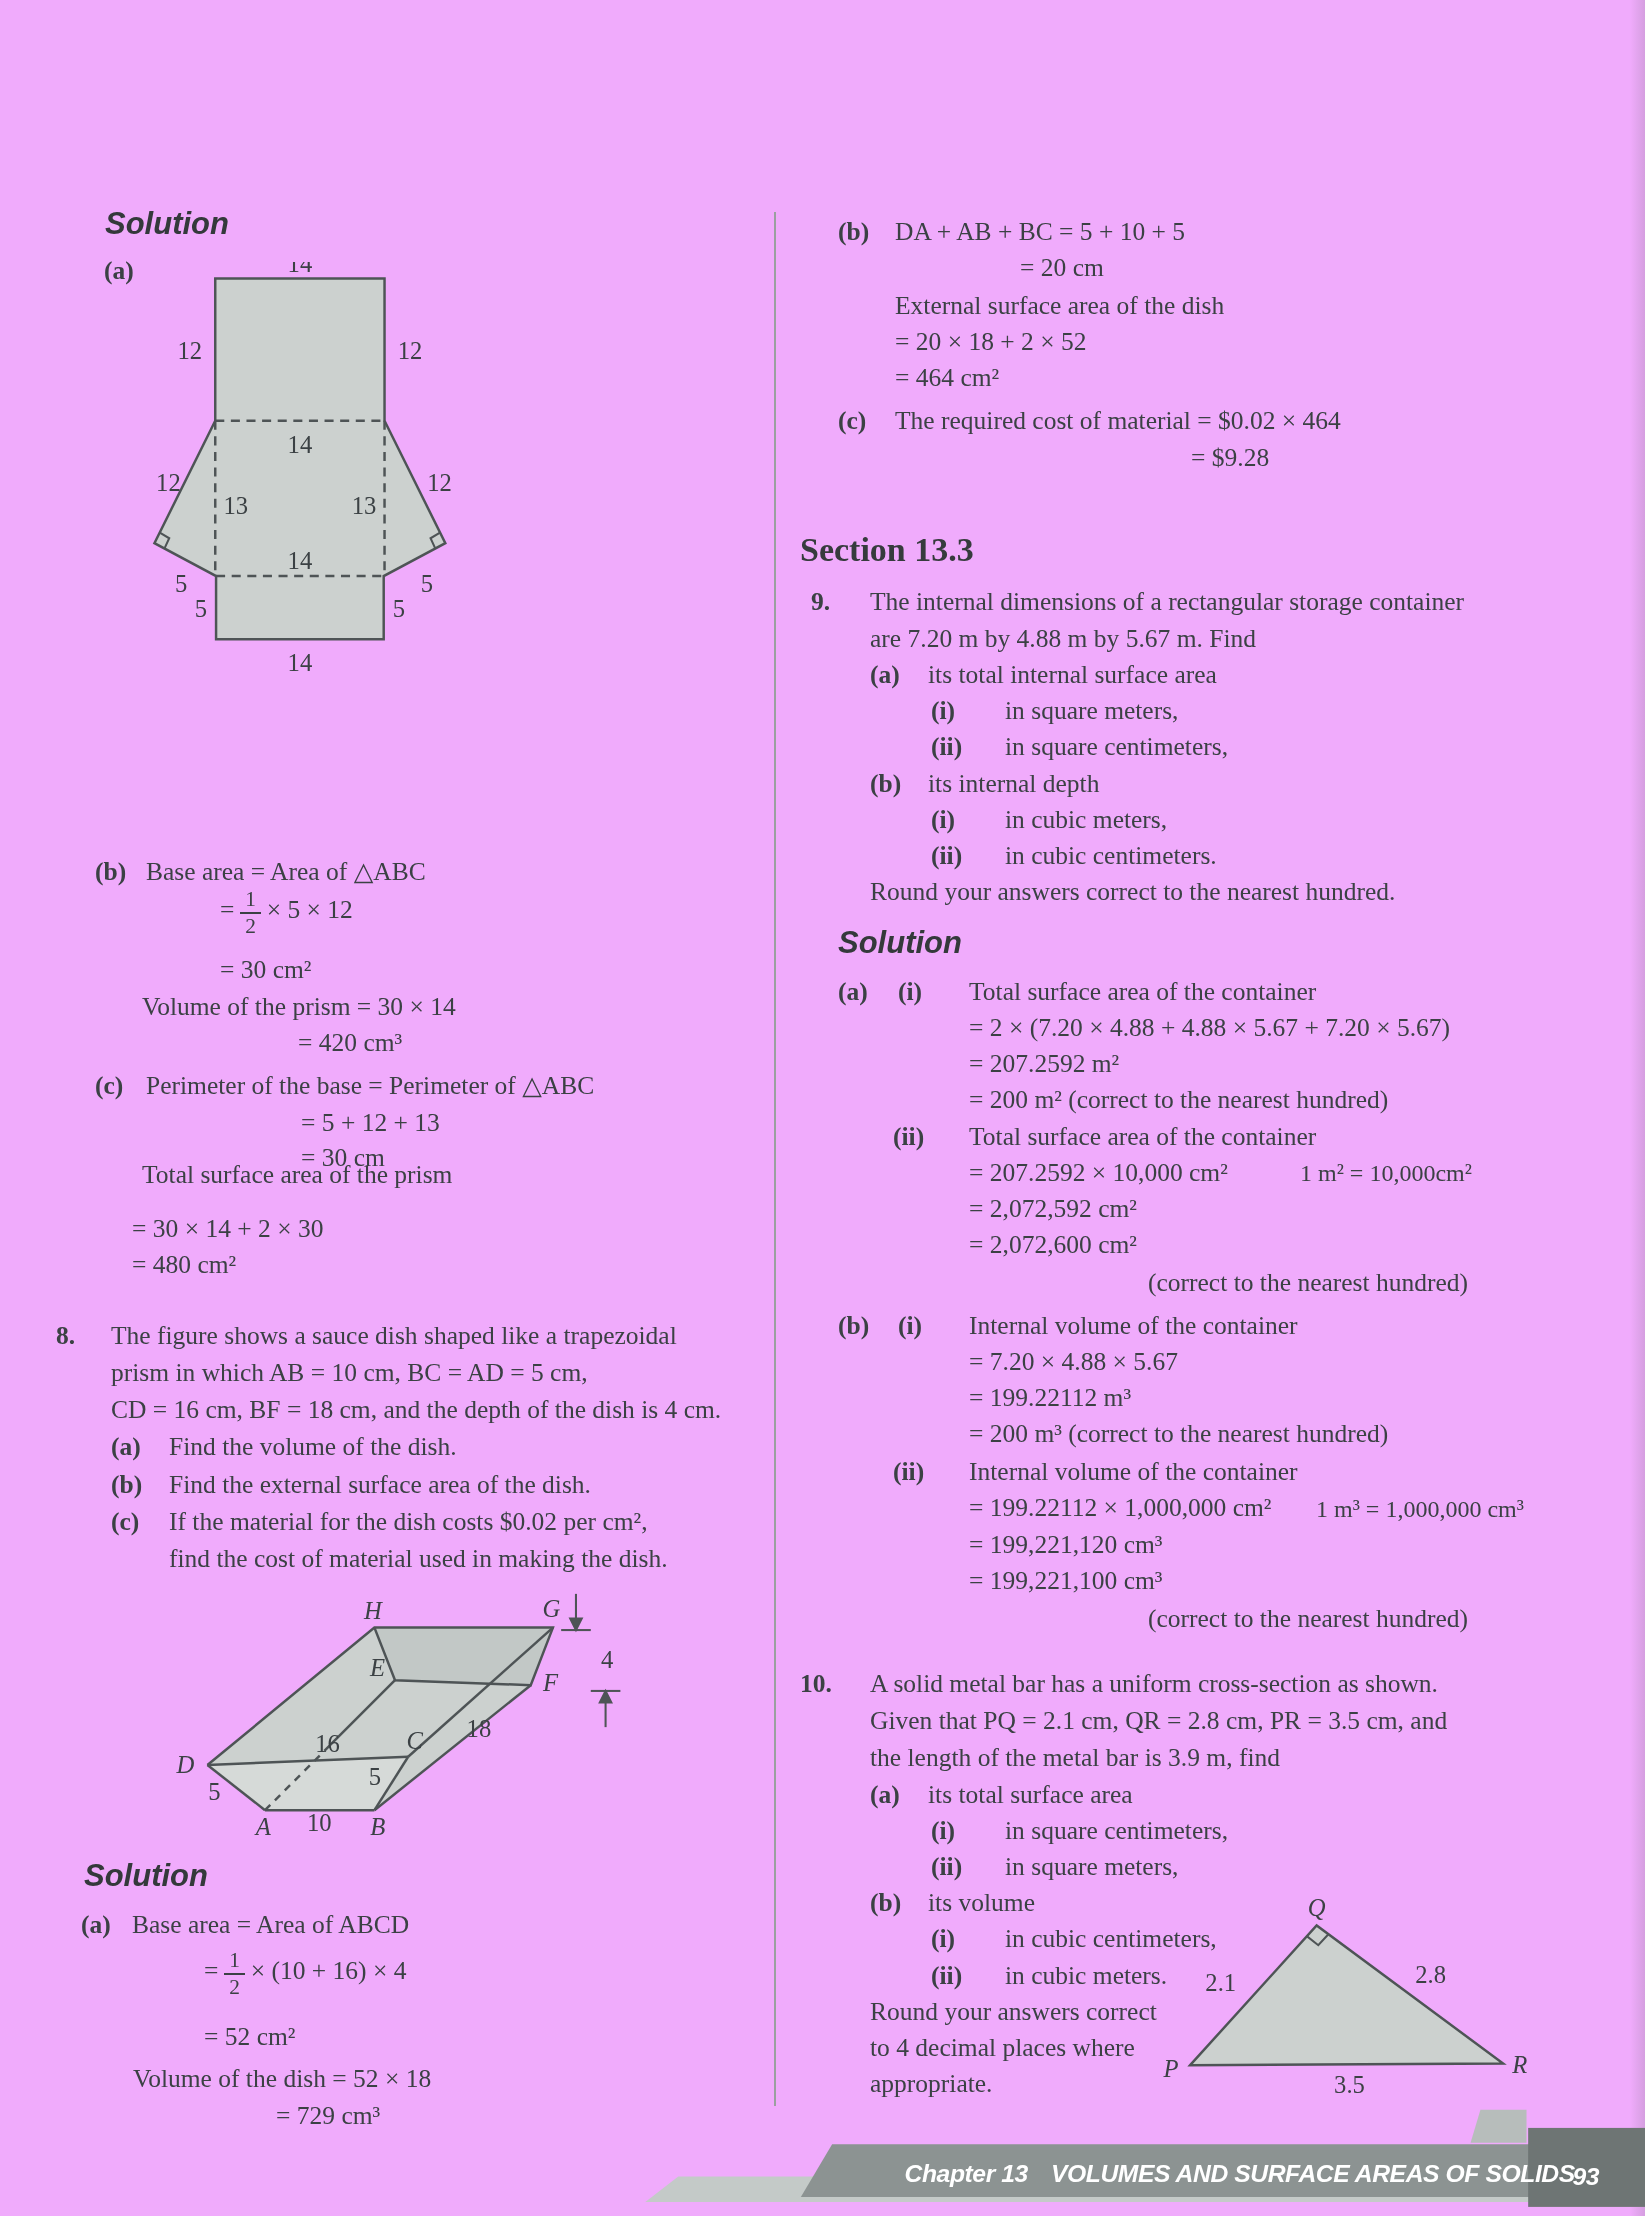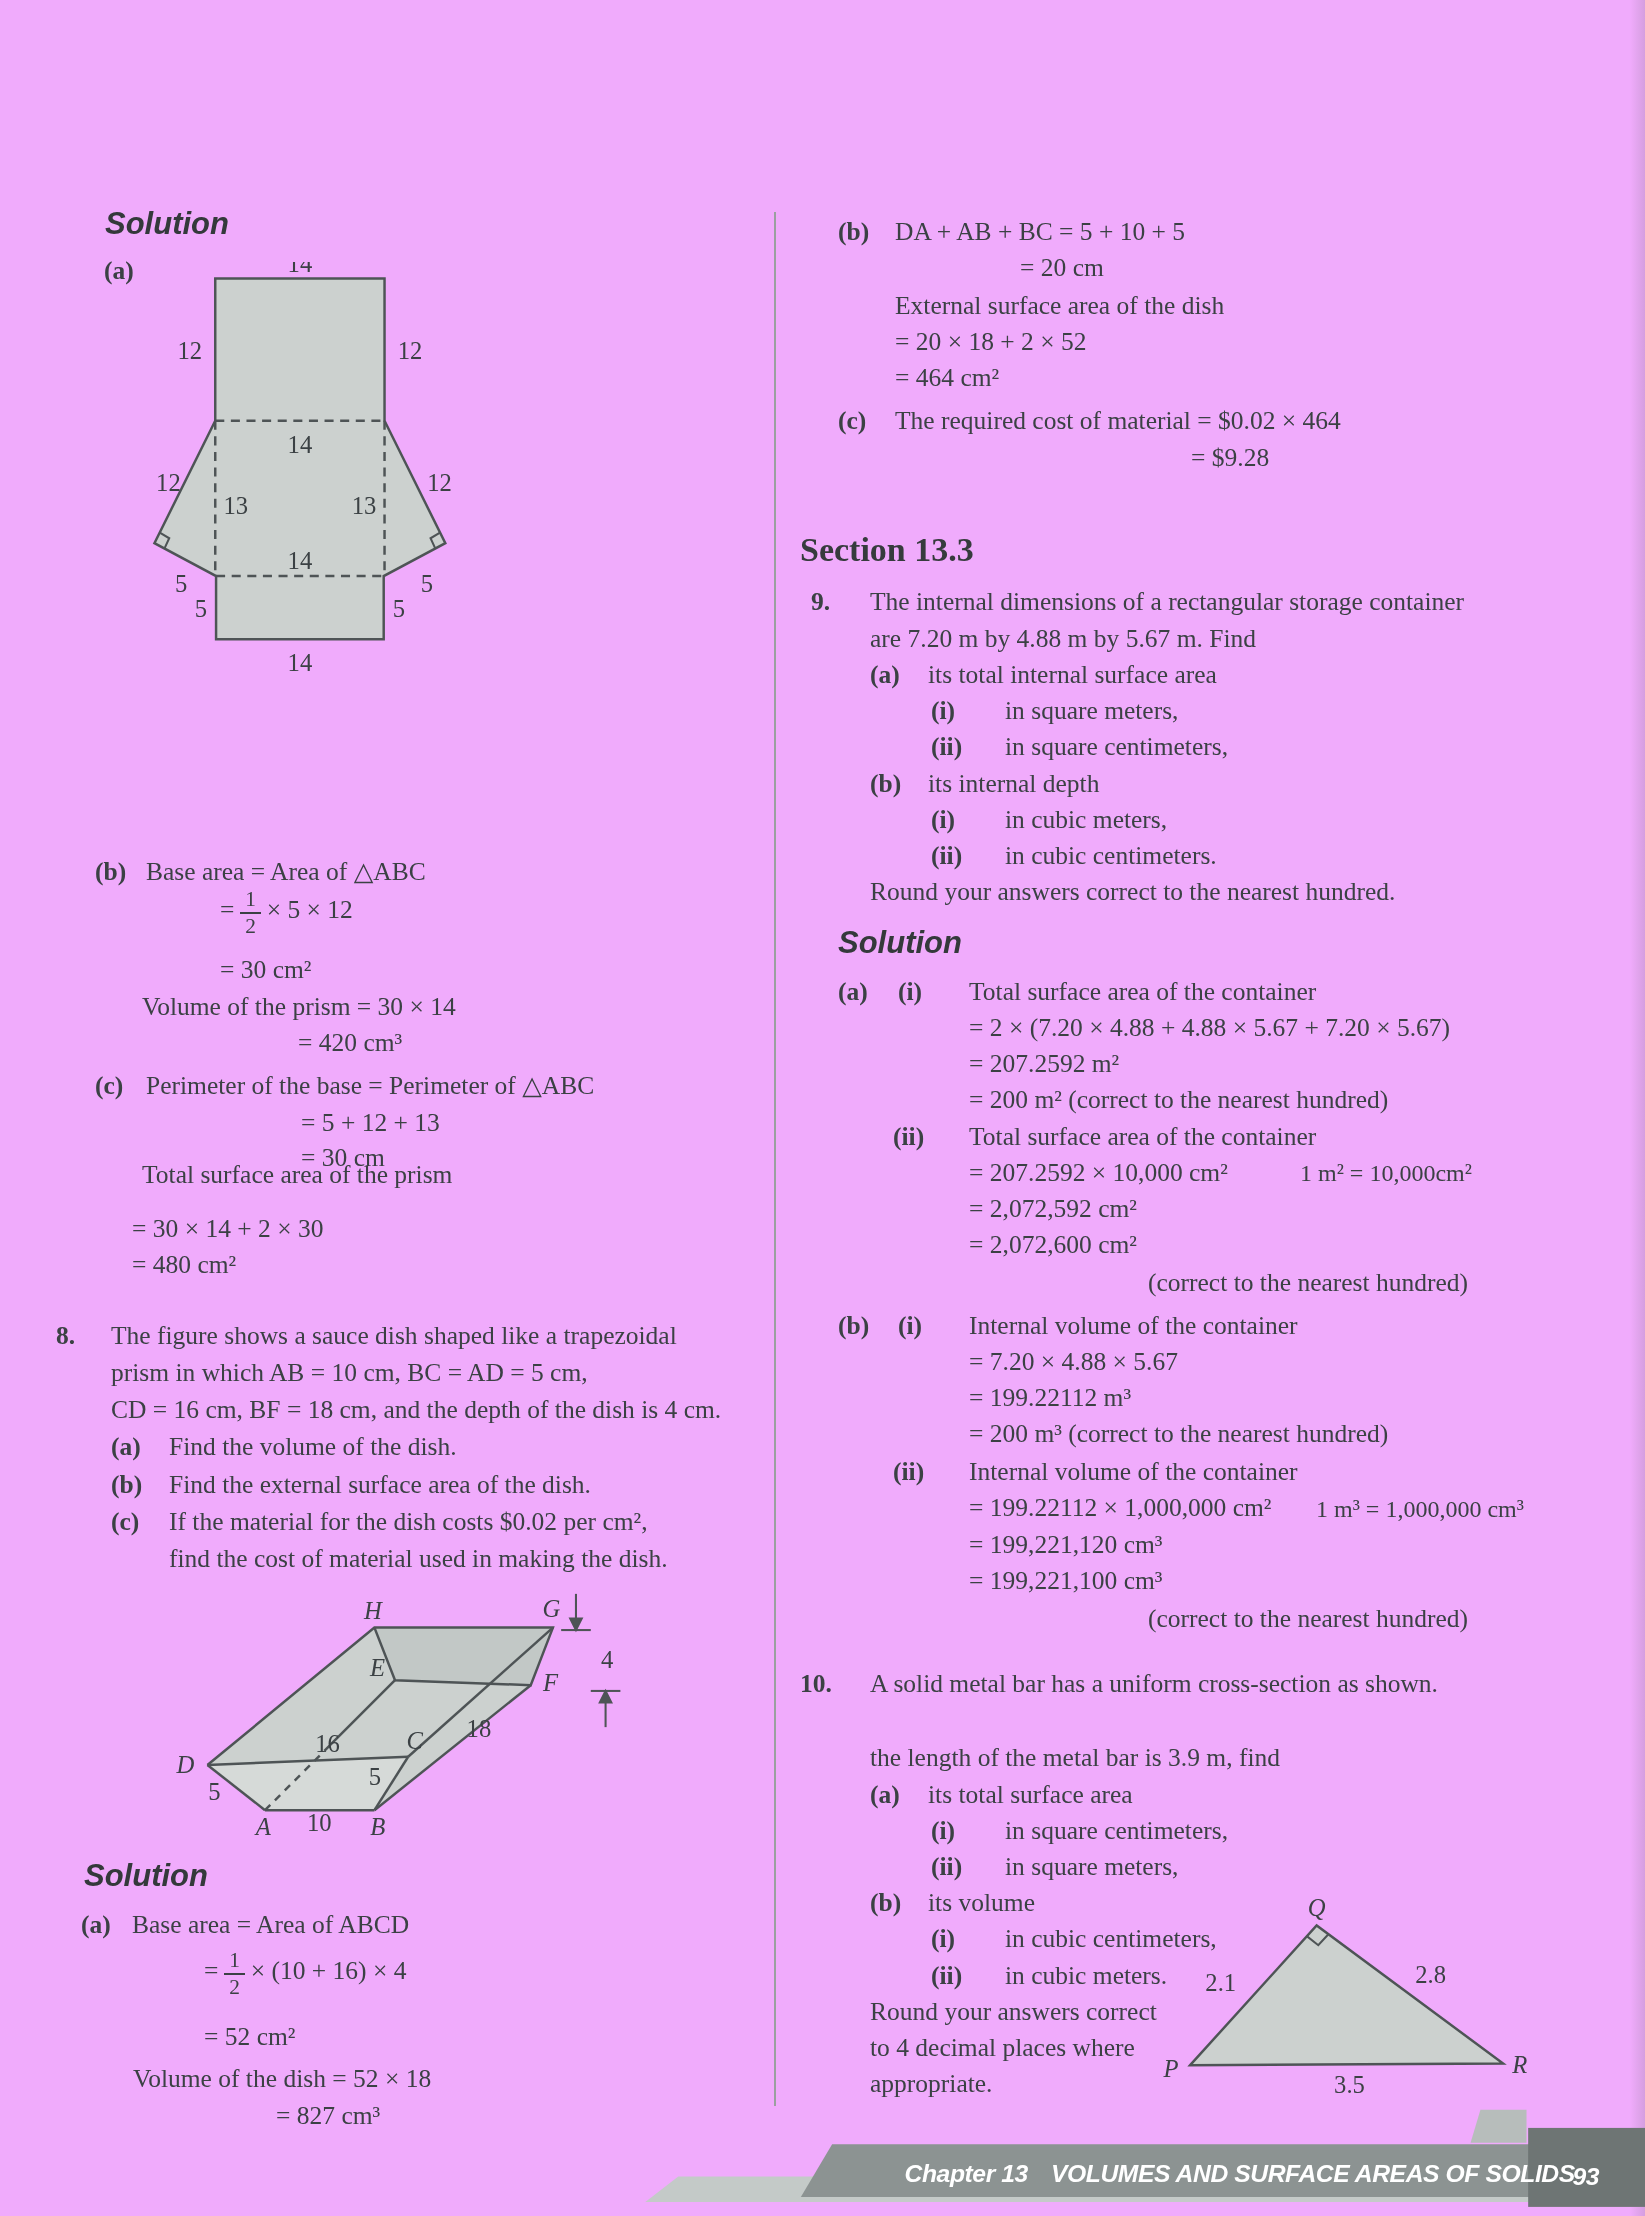--- a/index.html
+++ b/index.html
@@ -137,21 +137,21 @@
   <div class="t b" style="left:81px;top:1909px">(a)</div>
   <div class="t" style="left:132px;top:1909px">Base area = Area of ABCD</div>
   <div class="t" style="left:204px;top:1948px">
     <span>=</span><span class="frac">
         <span class="fnum">1</span>
         <span class="fden">2</span>
       </span><span>× (10 + 16) × 4</span>
   </div>
   <div class="t" style="left:204px;top:2021px">= 52 cm²</div>
   <div class="t" style="left:133px;top:2063px">Volume of the dish = 52 × 18</div>
-  <div class="t" style="left:276px;top:2100px">= 827 cm³</div>
+  <div class="t" style="left:276px;top:2100px">= 729 cm³</div>
 
   <div class="t b" style="left:838px;top:216px">(b)</div>
   <div class="t" style="left:895px;top:216px">DA + AB + BC = 5 + 10 + 5</div>
   <div class="t" style="left:1020px;top:252px">= 20 cm</div>
   <div class="t" style="left:895px;top:290px">External surface area of the dish</div>
   <div class="t" style="left:895px;top:326px">= 20 × 18 + 2 × 52</div>
   <div class="t" style="left:895px;top:362px">= 464 cm²</div>
   <div class="t b" style="left:838px;top:405px">(c)</div>
   <div class="t" style="left:895px;top:405px">The required cost of material = $0.02 × 464</div>
   <div class="t" style="left:1191px;top:442px">= $9.28</div>
@@ -198,20 +198,21 @@
   <div class="t b" style="left:893px;top:1456px">(ii)</div>
   <div class="t" style="left:969px;top:1456px">Internal volume of the container</div>
   <div class="t" style="left:969px;top:1492px">= 199.22112 × 1,000,000 cm²</div>
   <div class="t small" style="left:1316px;top:1494px">1 m³ = 1,000,000 cm³</div>
   <div class="t" style="left:969px;top:1529px">= 199,221,120 cm³</div>
   <div class="t" style="left:969px;top:1565px">= 199,221,100 cm³</div>
   <div class="t" style="left:1148px;top:1603px">(correct to the nearest hundred)</div>
 
   <div class="t b" style="left:800px;top:1668px">10.</div>
   <div class="t" style="left:870px;top:1668px">A solid metal bar has a uniform cross-section as shown.</div>
+  <div class="t" style="left:870px;top:1705px">Given that PQ = 2.1 cm, QR = 2.8 cm, PR = 3.5 cm, and</div>
   <div class="t" style="left:870px;top:1742px">the length of the metal bar is 3.9 m, find</div>
   <div class="t b" style="left:870px;top:1779px">(a)</div>
   <div class="t" style="left:928px;top:1779px">its total surface area</div>
   <div class="t b" style="left:931px;top:1815px">(i)</div>
   <div class="t" style="left:1005px;top:1815px">in square centimeters,</div>
   <div class="t b" style="left:931px;top:1851px">(ii)</div>
   <div class="t" style="left:1005px;top:1851px">in square meters,</div>
   <div class="t b" style="left:870px;top:1887px">(b)</div>
   <div class="t" style="left:928px;top:1887px">its volume</div>
   <div class="t b" style="left:931px;top:1923px">(i)</div>

